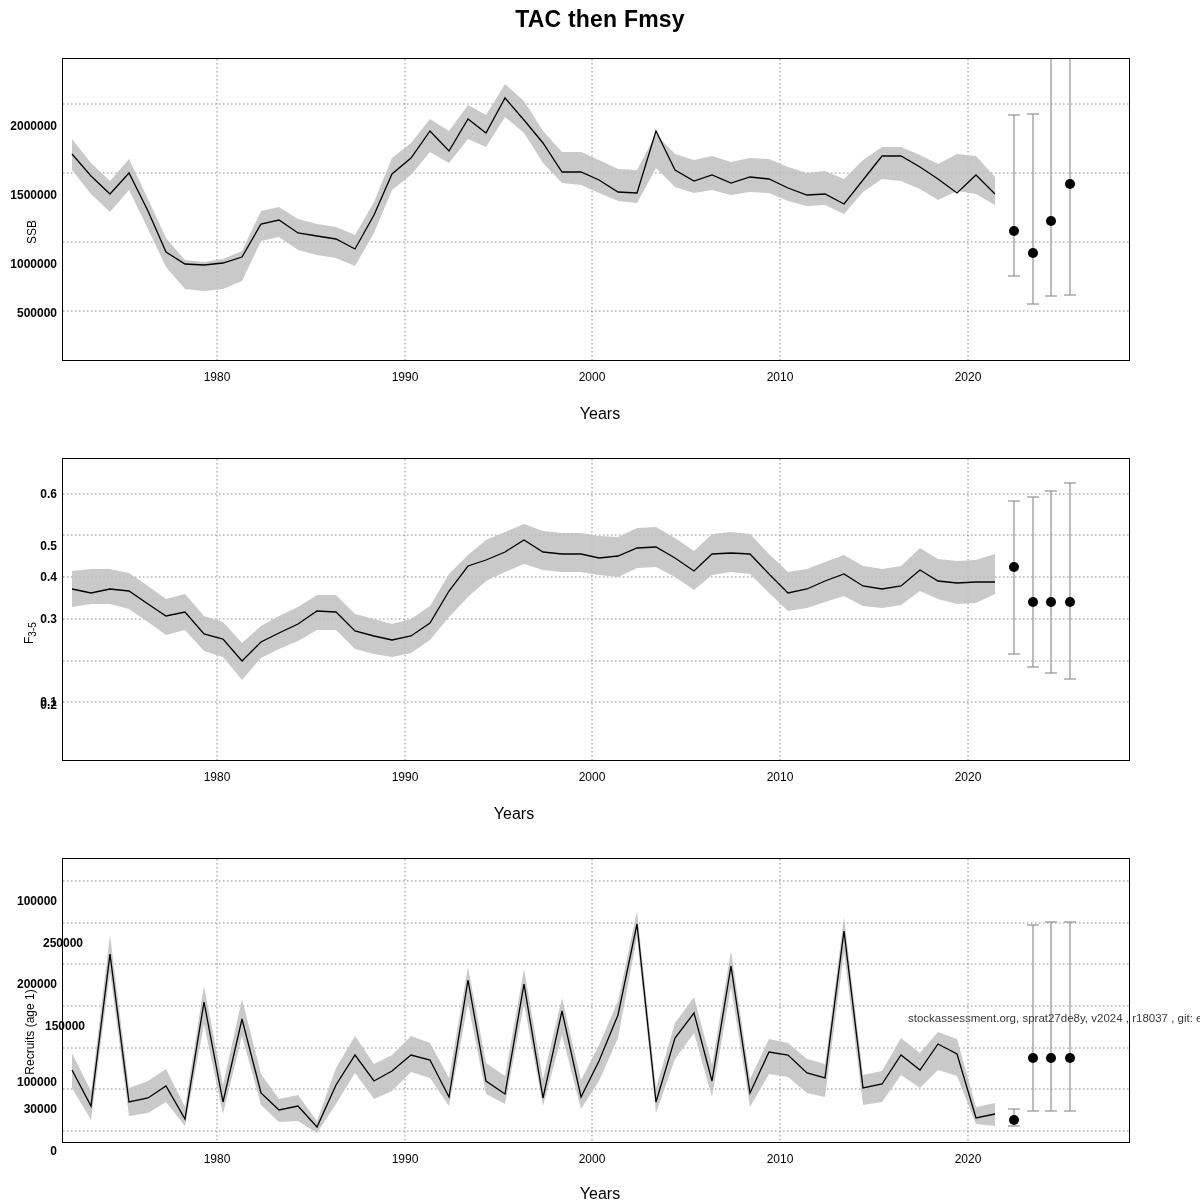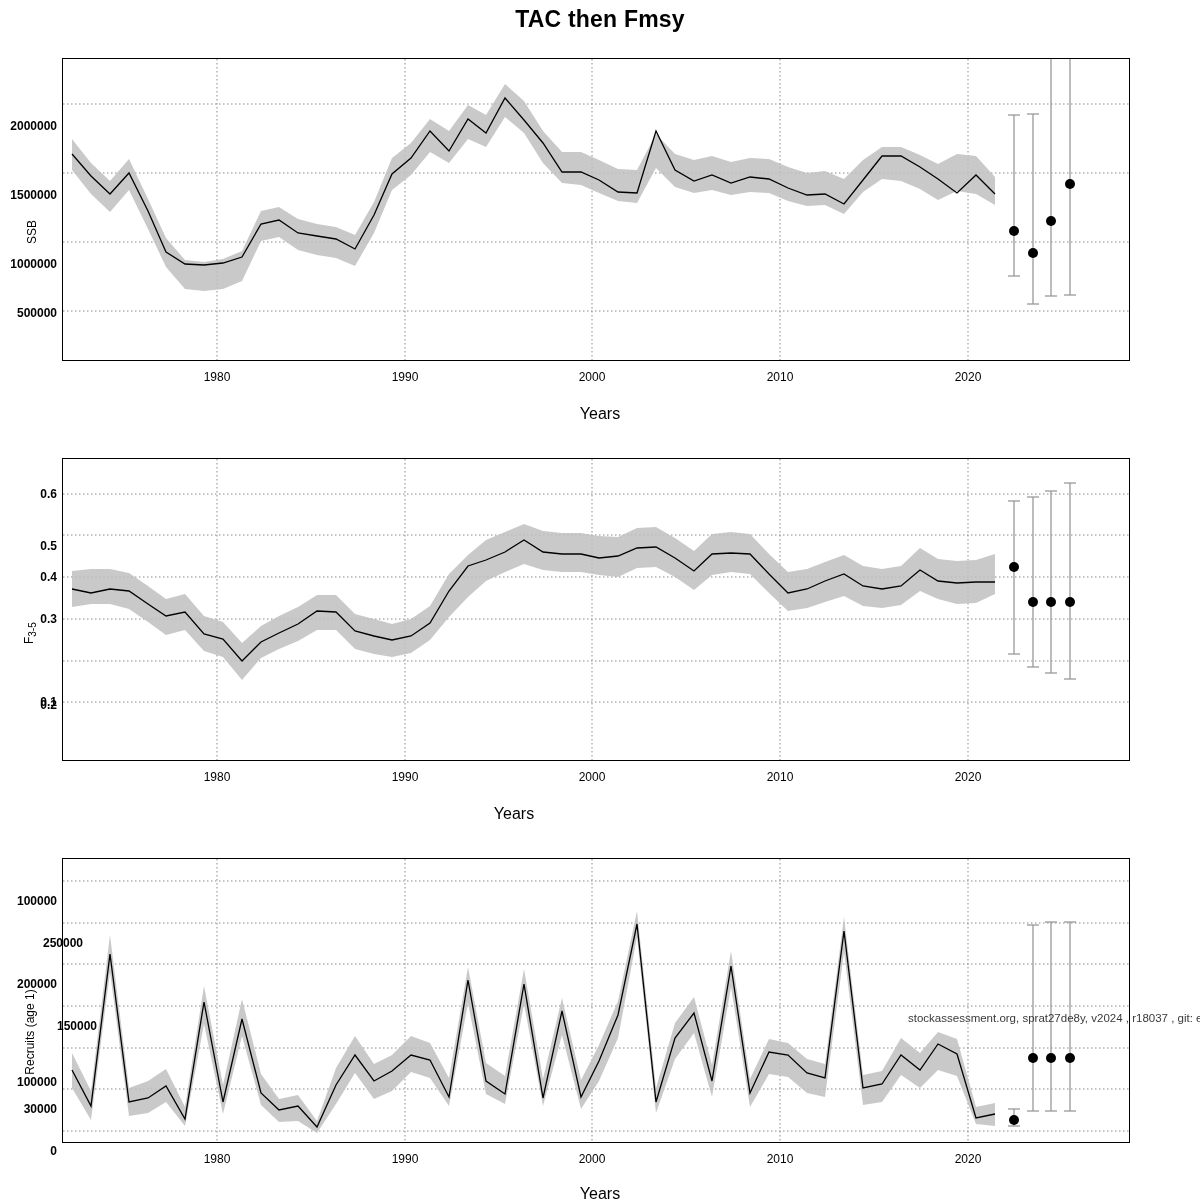--- a/index.html
+++ b/index.html
@@ -212,21 +212,21 @@
         <circle cx="951" cy="261" r="5"></circle>
         <circle cx="970" cy="199" r="5"></circle>
         <circle cx="988" cy="199" r="5"></circle>
         <circle cx="1007" cy="199" r="5"></circle>
       </g>
     </svg>
   </div>
   <div class="tick-label tick-y" style="left:0;top:54px;width:57px;">100000</div>
   <div class="tick-label tick-y" style="left:0;top:96px;width:57px;padding-left:26px;">250000</div>
   <div class="tick-label tick-y" style="left:0;top:137px;width:57px;">200000</div>
-  <div class="tick-label tick-y" style="left:16px;top:179px;width:57px;padding-left:24px;">150000</div>
+  <div class="tick-label tick-y" style="left:4px;top:179px;width:57px;padding-left:24px;">150000</div>
   <div class="tick-label tick-y" style="left:0;top:235px;width:57px;">100000</div>
   <div class="tick-label tick-y" style="left:0;top:262px;width:57px;">30000</div>
   <div class="tick-label tick-y" style="left:0;top:304px;width:57px;">0</div>
   <div class="tick-label tick-x" style="left:217px;top:312px;">1980</div>
   <div class="tick-label tick-x" style="left:405px;top:312px;">1990</div>
   <div class="tick-label tick-x" style="left:592px;top:312px;">2000</div>
   <div class="tick-label tick-x" style="left:780px;top:312px;">2010</div>
   <div class="tick-label tick-x" style="left:968px;top:312px;">2020</div>
   <div class="xlab" style="left:0;top:345px;">Years</div>
 </div>

